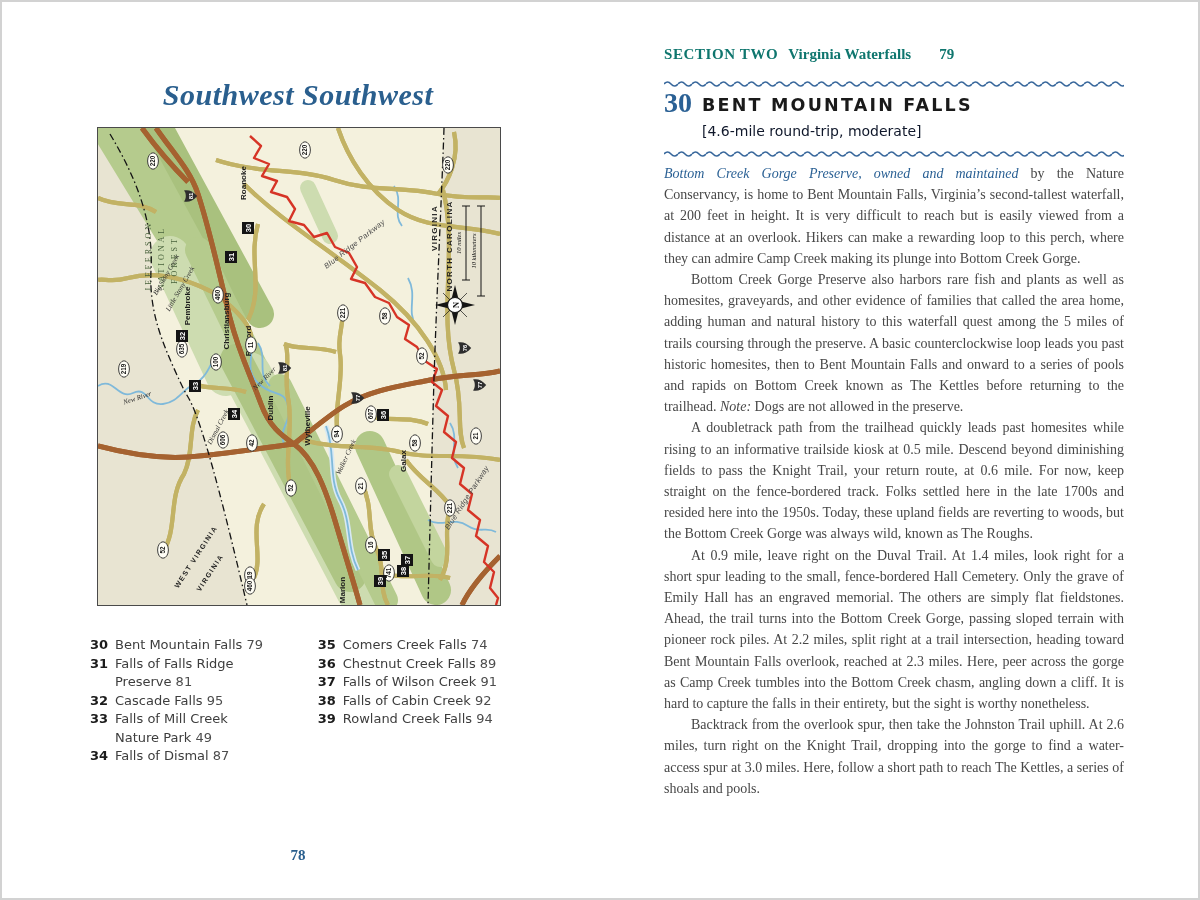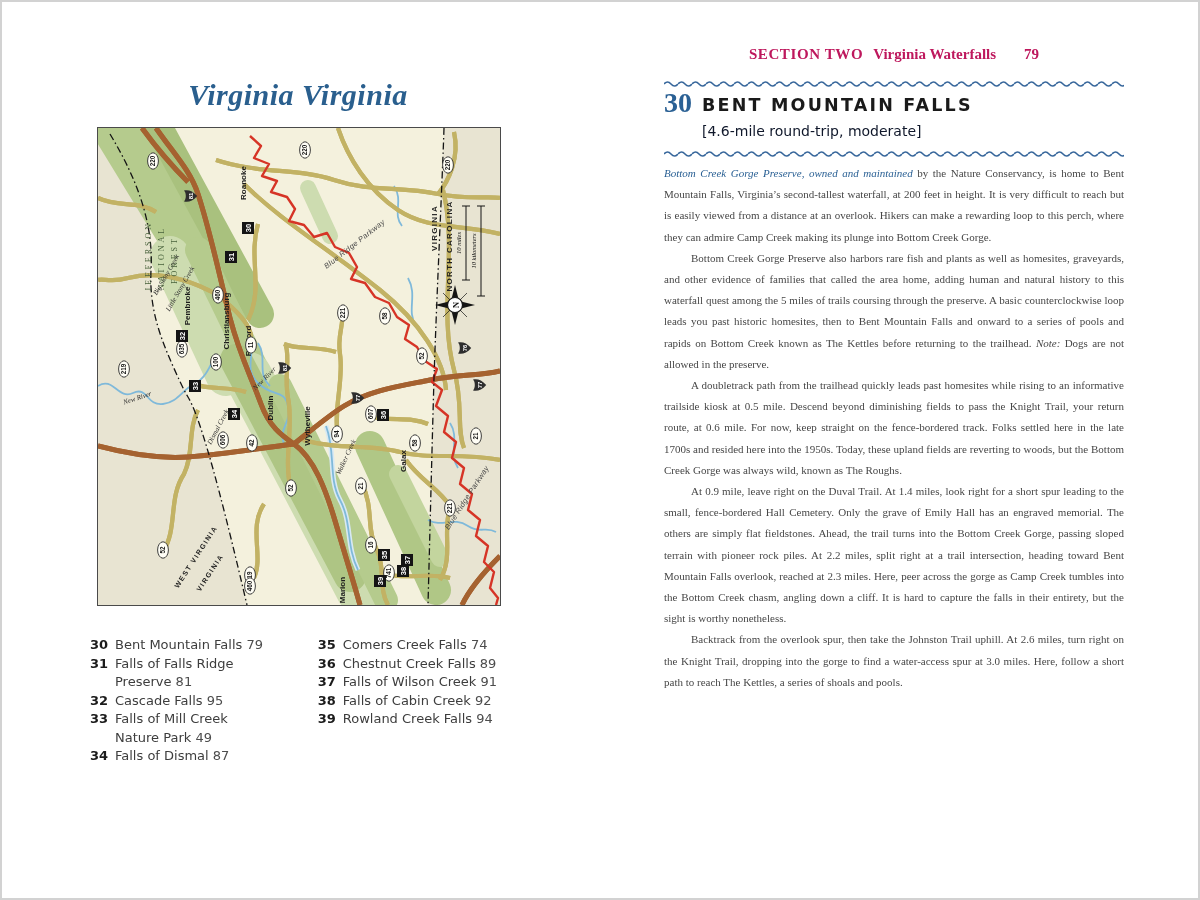--- a/index.html
+++ b/index.html
@@ -18,36 +18,36 @@
   .fl-col1{width:212px;} .fl-col2{width:200px;}
   .fl-item{display:flex;}
   .fl-num{width:25px;flex:0 0 25px;font-weight:bold;color:#1b1b1b;}
   .fl-name{white-space:pre-line;}
   .fl-page{color:#4c4c4c;}
   #lp-pagenum{left:95px;top:845px;width:402px;text-align:center;
     font-family:"Liberation Serif",serif;font-weight:bold;font-size:15px;color:#2a5f8e;}
 
   
   .rp{left:662px;width:460px;}
-  #rp-header{top:44px;text-align:center;font-family:"Liberation Serif",serif;
-    font-weight:bold;color:#be185d;font-size:15px;}
+  #rp-header{top:44px;text-align:left;font-family:"Liberation Serif",serif;
+    font-weight:bold;color:#0f766e;font-size:15px;}
   #rp-header .sec{letter-spacing:.6px;}
   #rp-header .ttl{margin-left:10px;}
   #rp-header .pg{margin-left:28px;font-weight:bold;}
   .wavy{left:662px;height:9px;}
   #wavy1{top:76px;} #wavy2{top:146px;}
   #entry-head{top:86px;display:flex;align-items:flex-start;}
   #entry-num{font-family:"Liberation Serif",serif;font-weight:bold;font-size:28px;
     color:#2a6094;line-height:30px;}
   #entry-name{font-family:"DejaVu Sans","Liberation Sans",sans-serif;font-weight:bold;
     font-size:17.5px;letter-spacing:2.2px;color:#1a1a1a;margin-left:10px;padding-top:7px;}
   #entry-sub{top:121px;left:700px;font-family:"DejaVu Sans","Liberation Sans",sans-serif;
     font-size:14px;color:#0f172a;}
   #rp-body{top:161px;}
-  #rp-body p{margin:0;font-size:11px;line-height:21.2px;color:#474747;text-align:justify;}
+  #rp-body p{margin:0;font-size:14px;line-height:21.2px;color:#474747;text-align:justify;}
   #rp-body p.indent{text-indent:27px;}
   .seg-lead{color:#2a6094;font-style:italic;}
   .seg-italic{font-style:italic;}
 
   
   #map-svg{display:block;border:1px solid #4a4a4a;background:#f4f1dd;}
   .city{font:600 8px "Liberation Sans",sans-serif;fill:#1c1c1c;text-anchor:middle;}
   .creek{font:italic 7px "Liberation Serif",serif;fill:#2e2e2e;text-anchor:middle;}
   .pkwy{font:italic 7.5px "Liberation Sans",sans-serif;fill:#4a4a4a;text-anchor:middle;letter-spacing:.4px;}
   .fm{fill:#141414;}
@@ -60,21 +60,21 @@
   .stateb{font:bold 7px "Liberation Sans",sans-serif;letter-spacing:1.5px;fill:#1f1f1f;text-anchor:middle;}
   .stateb2{font:bold 8px "Liberation Sans",sans-serif;letter-spacing:1.3px;fill:#1f1f1f;text-anchor:middle;}
   .scl{font:italic 6.5px "Liberation Serif",serif;fill:#141414;text-anchor:middle;}
   .compass-n{font:bold 9px "Liberation Serif",serif;fill:#141414;text-anchor:middle;}
 </style>
 </head>
 <body>
 
 <div id="spread">
 
-  <div class="abs" id="lp-title">Virginia Virginia</div>
+  <div class="abs" id="lp-title">Southwest Southwest</div>
 
   <div class="abs" id="map-wrap">
     <svg id="map-svg" width="402" height="477" viewBox="0 0 402 477">
 
       <rect x="0" y="0" width="402" height="477" fill="#f4f1dd"></rect>
       <path d="M346,0 L402,0 L402,477 L330,477 C332,400 334,320 336,250 C339,160 344,60 346,0 Z" fill="#e8e4d2"></path>
       <path d="M0,0 L12,6 C36,46 56,92 53,142 C51,182 63,212 79,247 C91,274 89,264 97,284 C111,320 129,392 149,477 L0,477 Z" fill="#e8e4d2"></path>
 
       <g stroke-linecap="round" fill="none">
         <path d="M18,-8 L128,172" stroke="#b5cb8d" stroke-width="56"></path>
@@ -376,20 +376,21 @@
           <span class="fl-num">38</span>
           <span class="fl-name">Falls of Cabin Creek <span class="fl-page">92</span></span>
         </div>
         <div class="fl-item">
           <span class="fl-num">39</span>
           <span class="fl-name">Rowland Creek Falls <span class="fl-page">94</span></span>
         </div>
       </div>
   </div>
 
+  <div class="abs" id="lp-pagenum">78</div>
 
   <div class="abs rp" id="rp-header">
     <span class="sec">SECTION TWO</span><span class="ttl">Virginia Waterfalls</span><span class="pg">79</span>
   </div>
 
   <svg class="abs wavy" id="wavy1" width="460" height="9">
     <defs>
         <pattern id="wv1" width="14" height="9" patternUnits="userSpaceOnUse">
       <path d="M0,6 Q3.5,2 7,6 T14,6" fill="none" stroke="#39689c" stroke-width="1.6"></path>
     </pattern>

